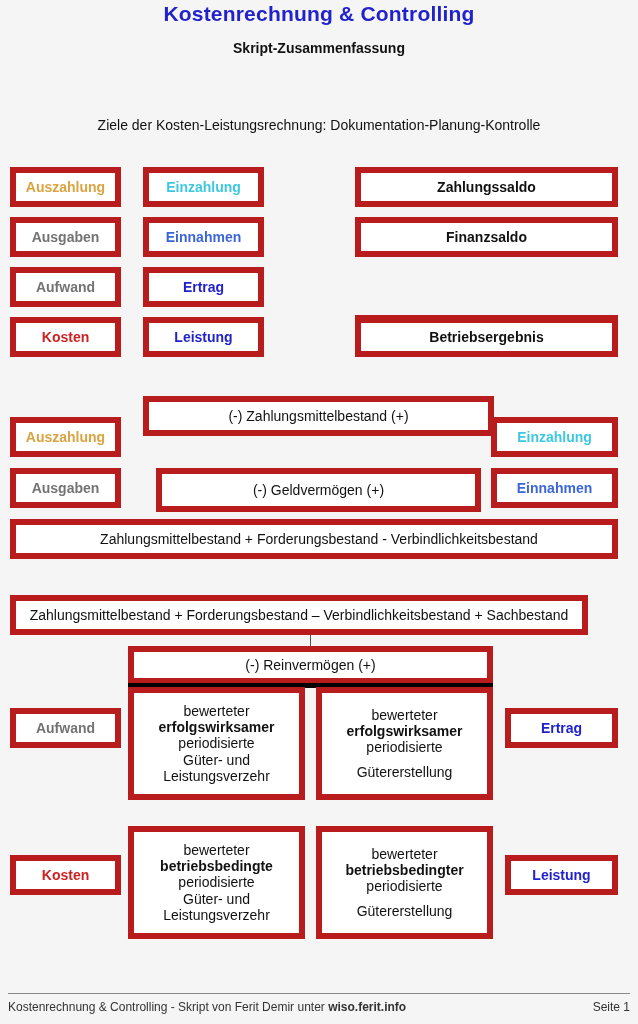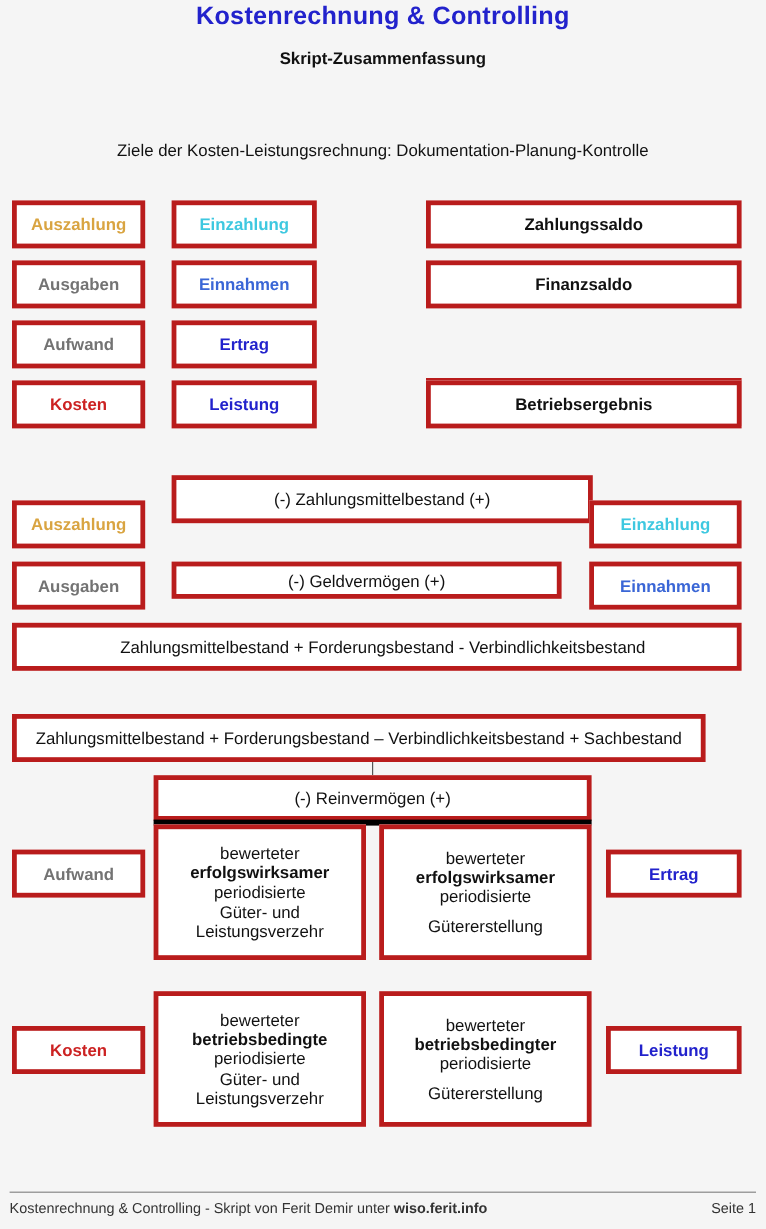--- a/index.html
+++ b/index.html
@@ -25,21 +25,21 @@
     position:absolute;left:0;top:40px;width:638px;
     text-align:center;
     font-size:14px;font-weight:bold;color:#111;
   }
   .goals{
     position:absolute;left:0;top:117px;width:638px;
     text-align:center;font-size:14px;color:#111;
   }
   .box{
     position:absolute;
-    border:4px solid #b91c1c;
+    border:6px solid #b91c1c;
     background:#ffffff;
     box-sizing:border-box;
     display:flex;align-items:center;justify-content:center;
     text-align:center;
     font-size:14px;
     color:#111;
   }
   .box.bold{font-weight:bold;}
   .c-orange{color:#737373;font-weight:bold;}
   .c-gold{color:#d9a441;font-weight:bold;}
@@ -91,21 +91,21 @@
 
   <div class="box bold" style="left:355px;top:167px;width:263px;height:40px;">Zahlungssaldo</div>
   <div class="box bold" style="left:355px;top:217px;width:263px;height:40px;">Finanzsaldo</div>
   <div class="box bold" style="left:355px;top:267px;width:263px;height:40px;margin-top:48px;">Unternehmensergebnis</div>
   <div class="box bold" style="left:355px;top:317px;width:263px;height:40px;">Betriebsergebnis</div>
 
   <div class="box c-gold" style="left:10px;top:417px;width:111px;height:40px;">Auszahlung</div>
   <div class="box c-orange" style="left:10px;top:468px;width:111px;height:40px;">Ausgaben</div>
 
   <div class="box" style="left:143px;top:396px;width:351px;height:40px;">(-) Zahlungsmittelbestand (+)</div>
-  <div class="box" style="left:143px;top:468px;width:325px;height:31px;">(-) Geldvermögen (+)</div>
+  <div class="box" style="left:156px;top:468px;width:325px;height:44px;">(-) Geldvermögen (+)</div>
 
   <div class="box c-cyan" style="left:491px;top:417px;width:127px;height:40px;">Einzahlung</div>
   <div class="box c-blue" style="left:491px;top:468px;width:127px;height:40px;">Einnahmen</div>
 
   <div class="box" style="left:10px;top:519px;width:608px;height:40px;padding-left:10px;">Zahlungsmittelbestand + Forderungsbestand - Verbindlichkeitsbestand</div>
 
   <div class="box" style="left:10px;top:595px;width:578px;height:40px;">Zahlungsmittelbestand + Forderungsbestand – Verbindlichkeitsbestand + Sachbestand</div>
 
   <div class="line" style="left:310px;top:635px;width:1px;height:11px;"></div>
 

